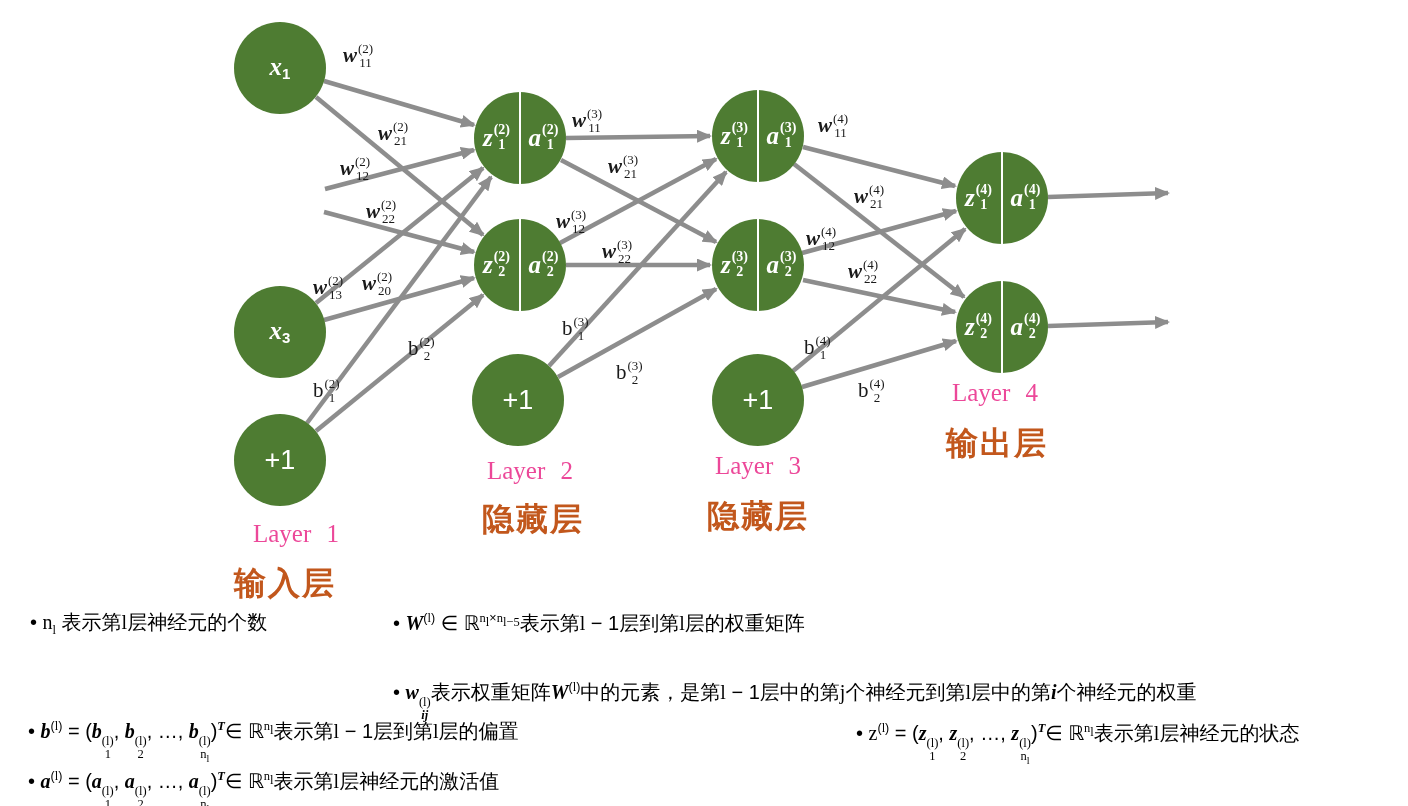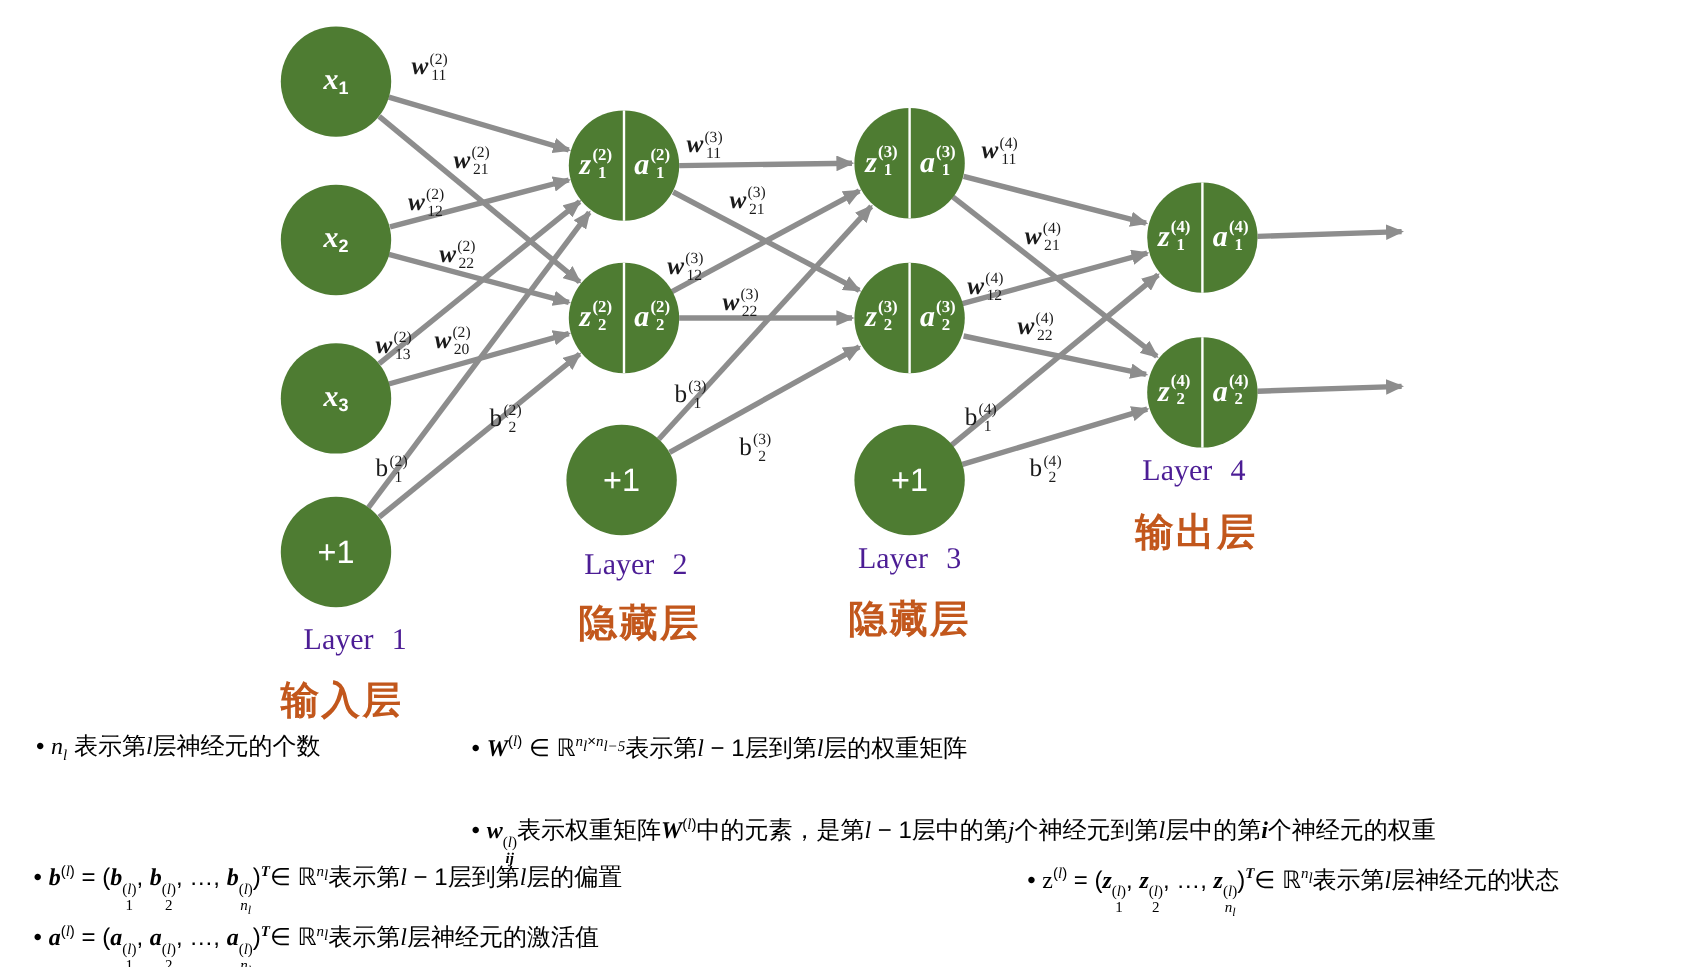--- a/index.html
+++ b/index.html
@@ -22,28 +22,28 @@
       font-style:normal;}
   .hnode .ss{font-size:14px;font-weight:700;margin-left:1px;font-family:"Liberation Serif",serif;}
 
   
   .plabel{position:absolute;display:flex;align-items:center;color:#1a1a1a;white-space:nowrap;}
   .pb{font-family:"Liberation Serif",serif;font-style:italic;font-weight:700;font-size:21px;}
   .pbu{font-family:"Liberation Serif",serif;font-style:normal;font-weight:400;font-size:21px;}
   .plabel .ss{font-size:13px;margin-left:1px;font-family:"Liberation Serif",serif;color:#1a1a1a;}
 
   
-  .cap-en{position:absolute;transform:translateX(-50%);color:#4c1d95;white-space:nowrap;
+  .cap-en{position:absolute;transform:translateX(-50%);color:#ec4899;white-space:nowrap;
           font-family:"Liberation Serif",serif;font-size:25px;word-spacing:9px;}
   .cap-zh{position:absolute;transform:translateX(-50%);color:#c2571c;white-space:nowrap;
           font-family:"Liberation Serif",serif;font-size:32px;font-weight:700;letter-spacing:2px;}
 
   
   .note{position:absolute;font-size:20px;color:#000;white-space:nowrap;line-height:32px;}
-  .note .m{font-family:"Liberation Serif",serif;font-style:italic;text-align:center;}
+  .note .m{font-family:"Liberation Serif",serif;text-align:center;}
   .note .mb{font-family:"Liberation Serif",serif;font-style:italic;font-weight:700;}
   .note .mr{font-family:"Liberation Serif",serif;font-style:normal;}
   .note .dsr{font-family:"DejaVu Sans",sans-serif;}
   .note sup{font-size:12.5px;}
   .note sub{font-size:12.5px;}
   .note .ss{font-size:12.5px;vertical-align:-7px;font-family:"Liberation Serif",serif;}
   .note .ss sub{font-size:10px;}
 </style>
 </head>
 <body>
@@ -78,23 +78,20 @@
       <line x1="793" y1="371" x2="965" y2="229" marker-end="url(#ah)"></line>
       <line x1="802" y1="387" x2="956" y2="341" marker-end="url(#ah)"></line>
       <line x1="1048" y1="197" x2="1168" y2="193" marker-end="url(#ah)"></line>
       <line x1="1048" y1="326" x2="1168" y2="322" marker-end="url(#ah)"></line>
     </g>
   </svg>
 
   <div class="node" style="left:234px;top:22px">
       <span><span class="nl">x</span><sub>1</sub></span>
     </div>
-  <div class="node" style="left:234px;top:154px">
-      <span><span class="nl">x</span><sub>2</sub></span>
-    </div>
   <div class="node" style="left:234px;top:286px">
       <span><span class="nl">x</span><sub>3</sub></span>
     </div>
   <div class="node" style="left:234px;top:414px">
       <span class="plus">+1</span>
     </div>
 
   <div class="node hnode" style="left:474px;top:92px">
     <span class="half">
         <span class="nl">z</span>

